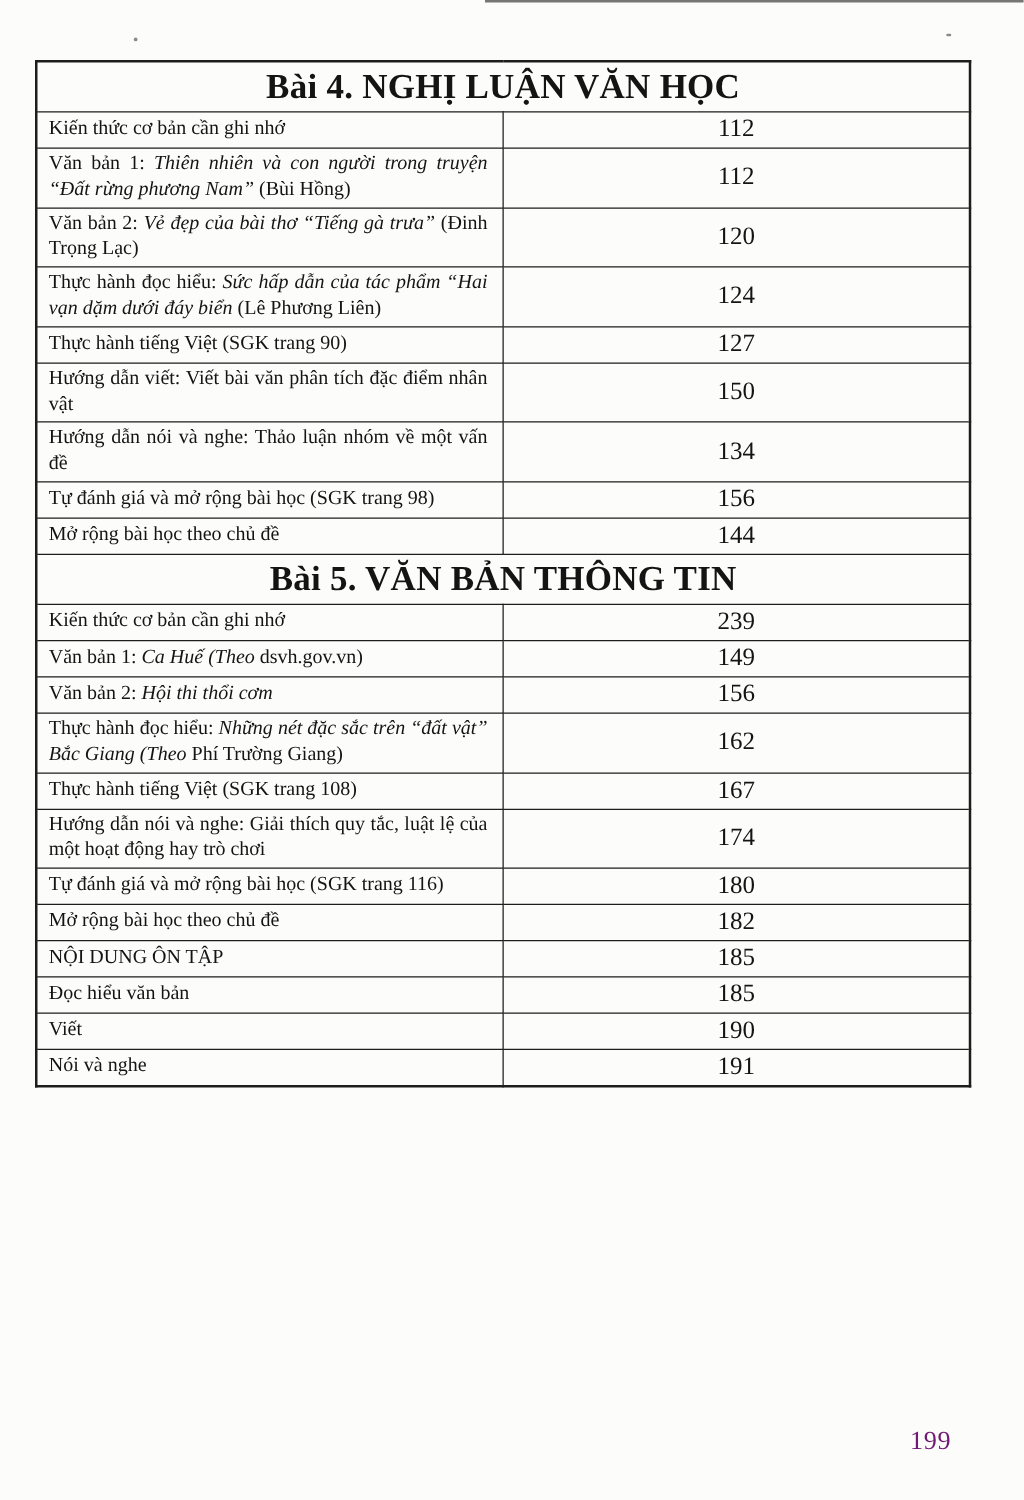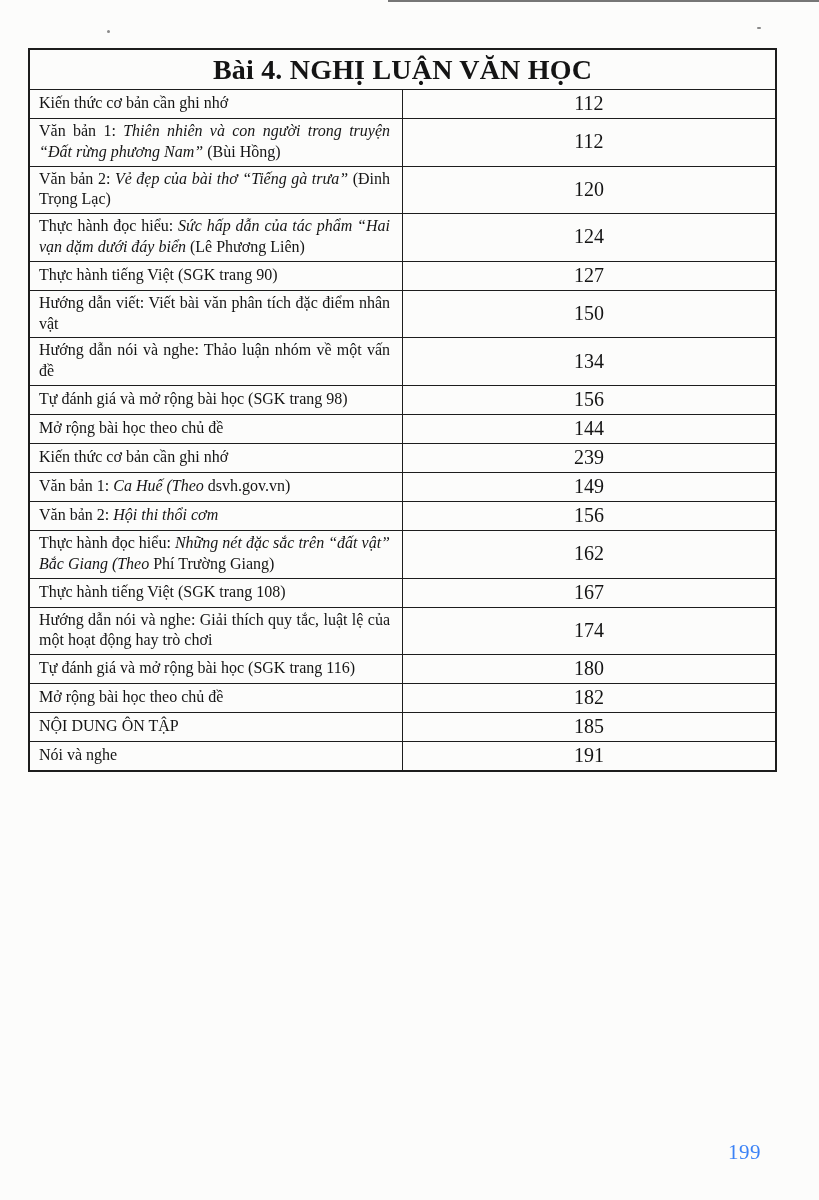--- a/index.html
+++ b/index.html
@@ -71,21 +71,21 @@
     padding: 2px 4px 3px 4px;
   }
   td.row-title i { }
 
   .folio {
     position: absolute;
     top: 1140px;
     right: 58px;
     font-size: 21px;
     letter-spacing: .5px;
-    color: #3b82f6;
+    color: #701a75;
   }
 </style>
 </head>
 <body>
 
 <div class="edge-line"></div>
 <div class="speck s1"></div>
 <div class="speck s2"></div>
 
 <table class="toc">
@@ -123,20 +123,23 @@
       </tr>
       <tr>
         <td class="row-title"><span>Tự đánh giá và mở rộng bài học (SGK trang 98)</span></td>
         <td class="row-page">156</td>
       </tr>
       <tr>
         <td class="row-title"><span>Mở rộng bài học theo chủ đề</span></td>
         <td class="row-page">144</td>
       </tr>
       <tr>
+        <td colspan="2" class="section-header">Bài 5. VĂN BẢN THÔNG TIN</td>
+      </tr>
+      <tr>
         <td class="row-title"><span>Kiến thức cơ bản cần ghi nhớ</span></td>
         <td class="row-page">239</td>
       </tr>
       <tr>
         <td class="row-title"><span>Văn bản 1: </span><i>Ca Huế (Theo </i><span>dsvh.gov.vn)</span></td>
         <td class="row-page">149</td>
       </tr>
       <tr>
         <td class="row-title"><span>Văn bản 2: </span><i>Hội thi thổi cơm</i></td>
         <td class="row-page">156</td>
@@ -159,19 +162,27 @@
       </tr>
       <tr>
         <td class="row-title"><span>Mở rộng bài học theo chủ đề</span></td>
         <td class="row-page">182</td>
       </tr>
       <tr>
         <td class="row-title"><span>NỘI DUNG ÔN TẬP</span></td>
         <td class="row-page">185</td>
       </tr>
       <tr>
+        <td class="row-title"><span>Đọc hiểu văn bản</span></td>
+        <td class="row-page">185</td>
+      </tr>
+      <tr>
+        <td class="row-title"><span>Viết</span></td>
+        <td class="row-page">190</td>
+      </tr>
+      <tr>
         <td class="row-title"><span>Nói và nghe</span></td>
         <td class="row-page">191</td>
       </tr>
     </tbody>
 </table>
 
 <div class="folio">199</div>
 
 </body></html>

